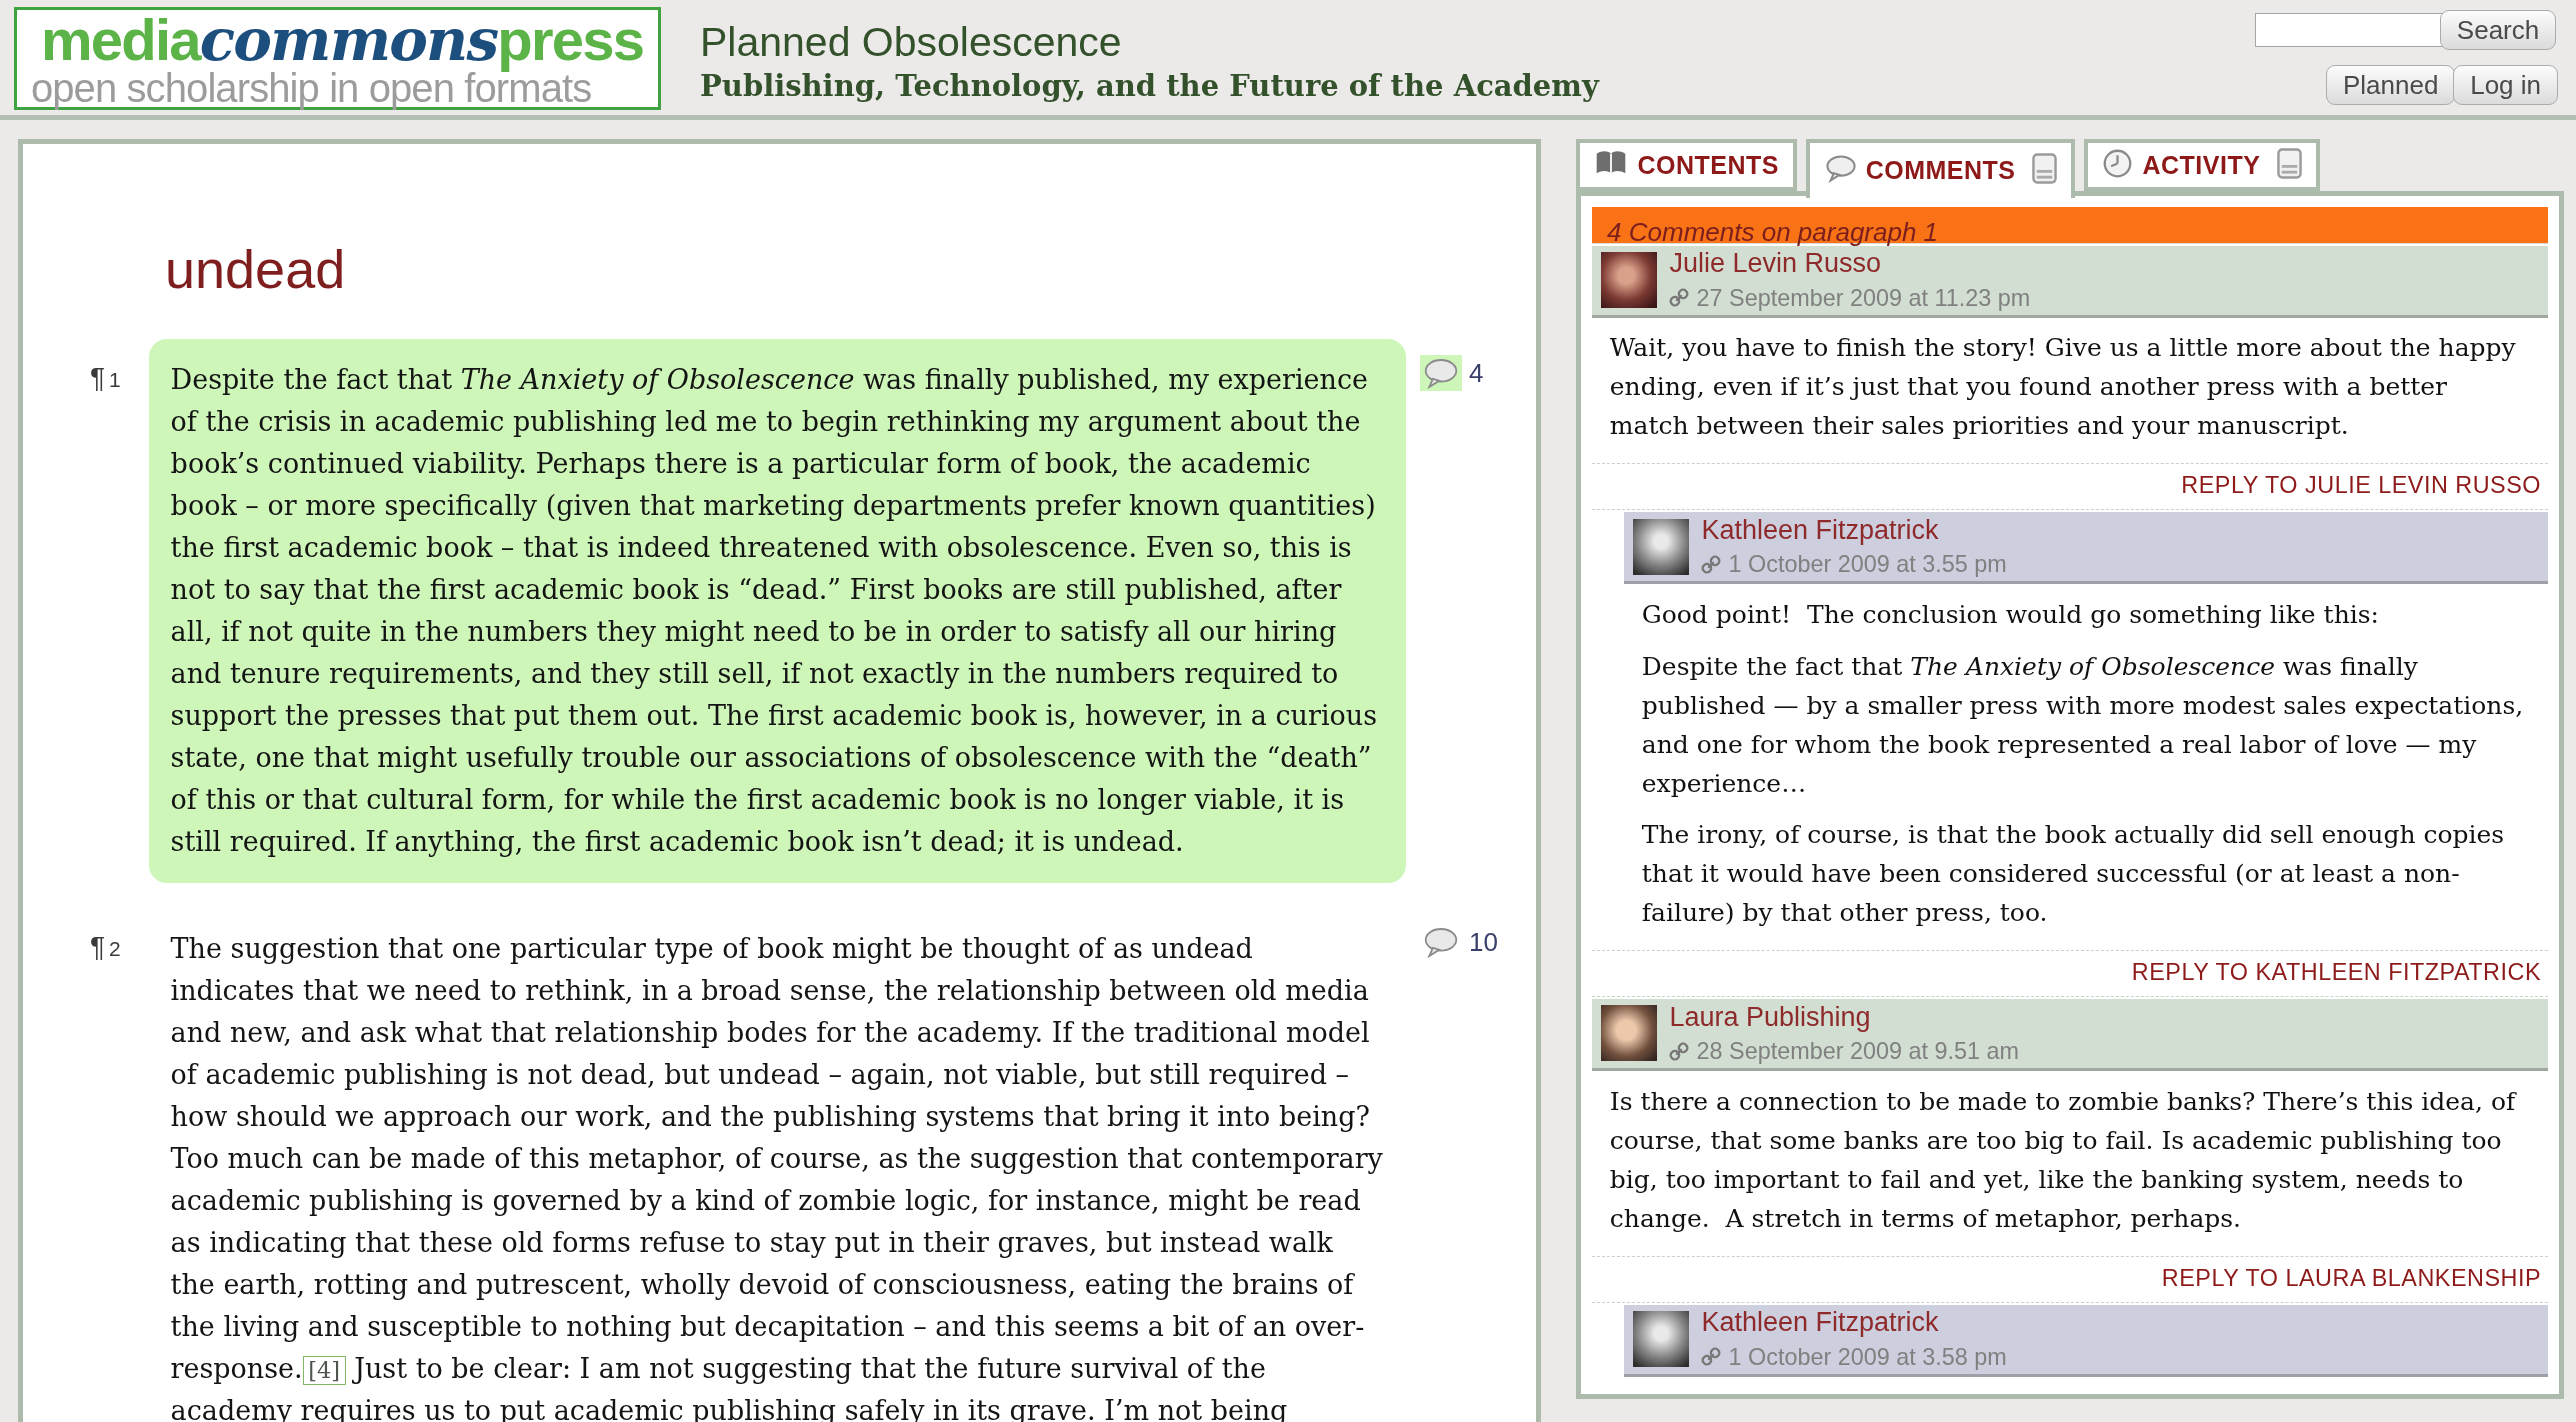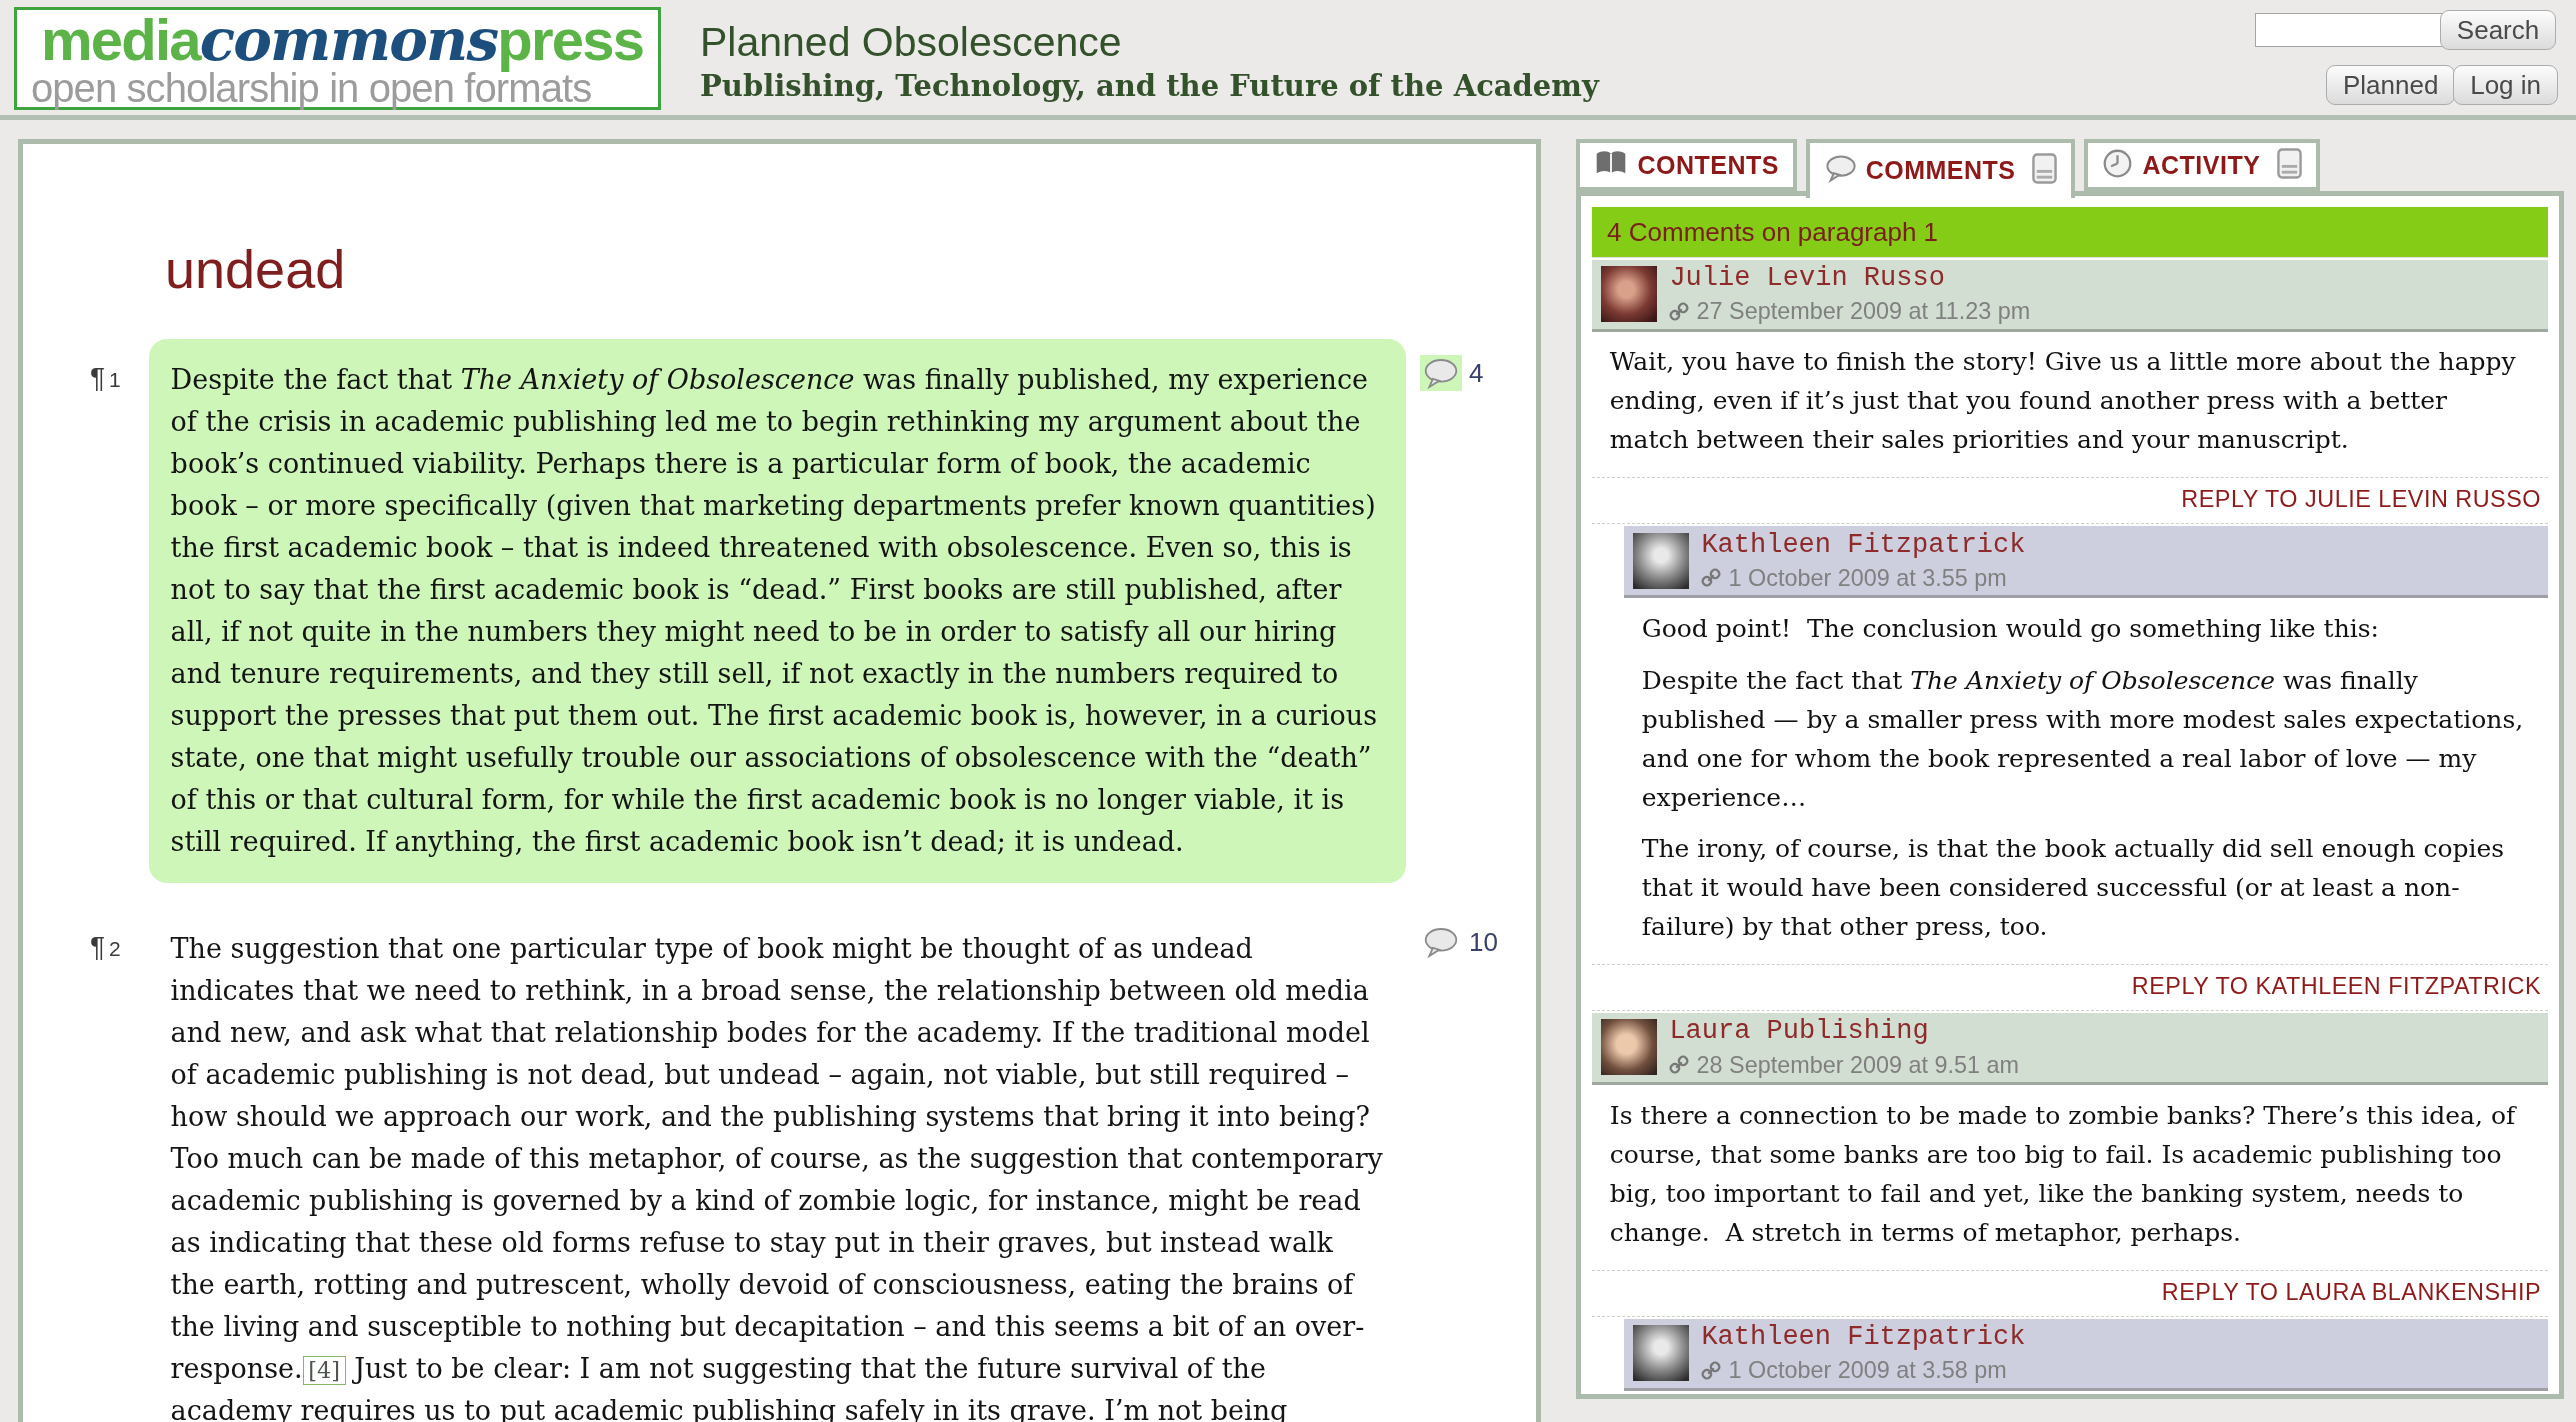--- a/index.html
+++ b/index.html
@@ -42,32 +42,32 @@
 
   
   .tabs{position:absolute;left:1576px;top:139px;display:flex;gap:9px;z-index:3;align-items:flex-start;}
   .tab{height:52px;background:#fff;border:4.5px solid #ADBBAD;display:flex;align-items:center;gap:9px;padding:0 14.4px;cursor:pointer;}
   .tab.active{height:59px;border-bottom:none;}
   .tab-label{font-family:"Liberation Sans",sans-serif;font-size:25px;font-weight:bold;color:#8E1919;letter-spacing:0.5px;}
   .mini-icon{margin-left:7.2px;cursor:pointer;}
 
   
   .comments-pane{position:absolute;left:1576px;top:191px;width:988px;height:1208px;background:#fff;border:5.4px solid #ADBBAD;padding:10.8px 10.8px;overflow:hidden;z-index:2;}
-  .comments-header-bar{background:#84cc16;border-bottom:0.9px solid #DDDDDD;color:#7A1E1E;font-family:"Liberation Sans",sans-serif;font-size:26px;padding:10px 15.3px;height:51px;}
+  .comments-header-bar{background:#f97316;border-bottom:0.9px solid #DDDDDD;color:#7A1E1E;font-family:"Liberation Sans",sans-serif;font-size:26px;padding:10px 15.3px;height:37px;font-style:italic;}
   .comment{margin-top:1.8px;}
   .comment.nested{margin-left:32px;}
   .comment-header{display:flex;gap:12.6px;align-items:center;padding:7.2px 9px;height:72px;}
   .comment-header.green{background:#D2DED2;border-bottom:3.6px solid #9FA89F;}
   .comment-header.lavender{background:#CDCEDE;border-bottom:3.6px solid #9F9FA8;}
   .avatar{width:56px;height:56px;flex:0 0 56px;}
   .avatar.julie{background:radial-gradient(circle at 45% 42%,#D9A08A 18%,#7C3A33 55%,#3C1718 90%);}
   .avatar.kathleen{background:radial-gradient(circle at 50% 40%,#E9E9E9 16%,#8B8B8B 52%,#2C2C2C 92%);}
   .avatar.laura{background:radial-gradient(circle at 45% 45%,#EDC9AC 22%,#71503E 60%,#352520 92%);}
   .comment-meta{display:flex;flex-direction:column;gap:5.4px;}
-  .comment-author{font-family:Liberation Mono, monospace;font-size:27px;color:#8E2A2A;cursor:pointer;}
+  .comment-author{font-family:Liberation Sans, sans-serif;font-size:27px;color:#8E2A2A;cursor:pointer;}
   .comment-date{display:flex;align-items:center;gap:7.2px;font-family:"Liberation Sans",sans-serif;font-size:23.4px;color:#808080;cursor:pointer;}
   .comment-body{padding:10.8px 18px 9px 18px;font-family:"DejaVu Serif",serif;font-size:25px;line-height:39px;color:#111;}
   .comment-body p{margin:0 0 12.6px 0;}
   .comment-body p:last-child{margin-bottom:0;}
   .reply-row{border-top:1.8px dashed #C9D1C9;border-bottom:1.8px dashed #C9D1C9;text-align:right;padding:8px 7.2px;margin-top:9px;height:47px;}
   .reply-link{font-family:"Liberation Sans",sans-serif;font-size:23.4px;color:#8E1A1A;letter-spacing:0.5px;cursor:pointer;margin-top:44px;}
   .em{font-style:italic;}
 </style>
 </head>
 <body>

